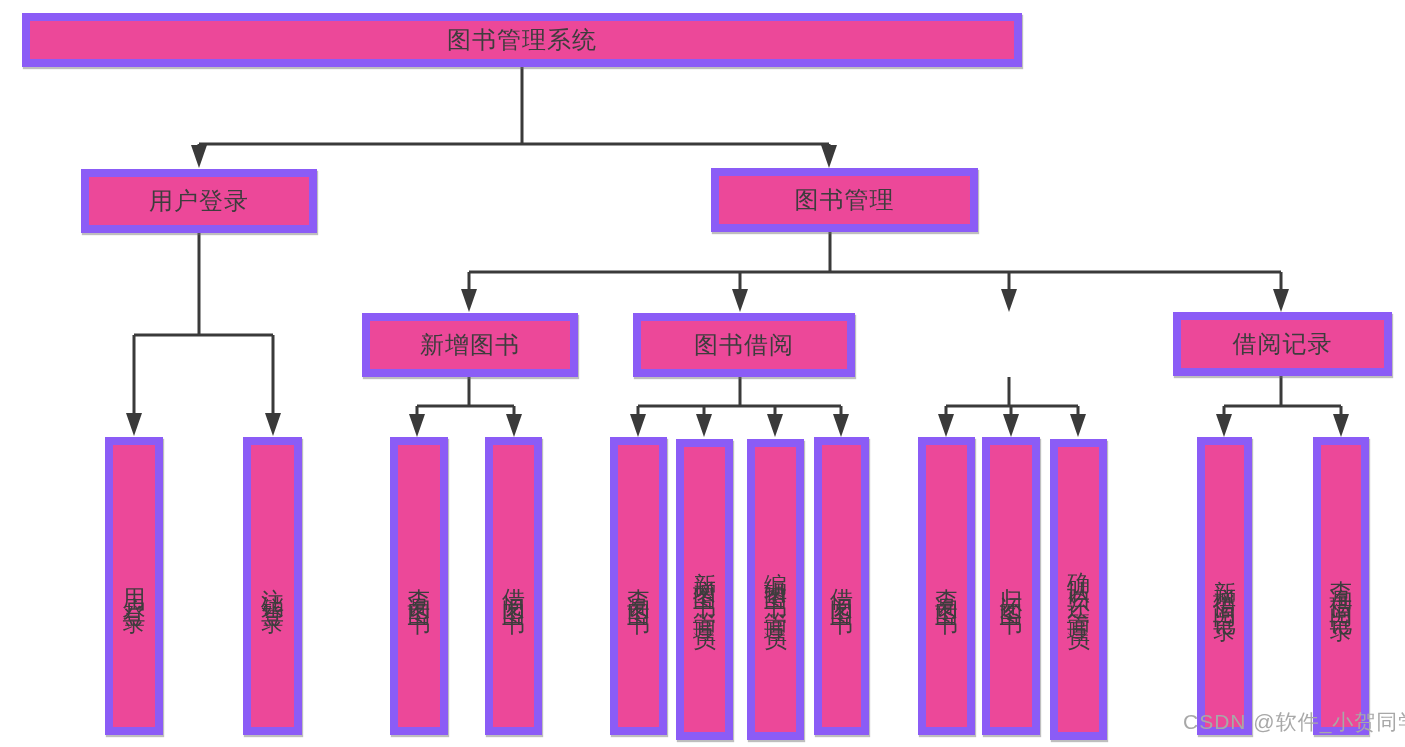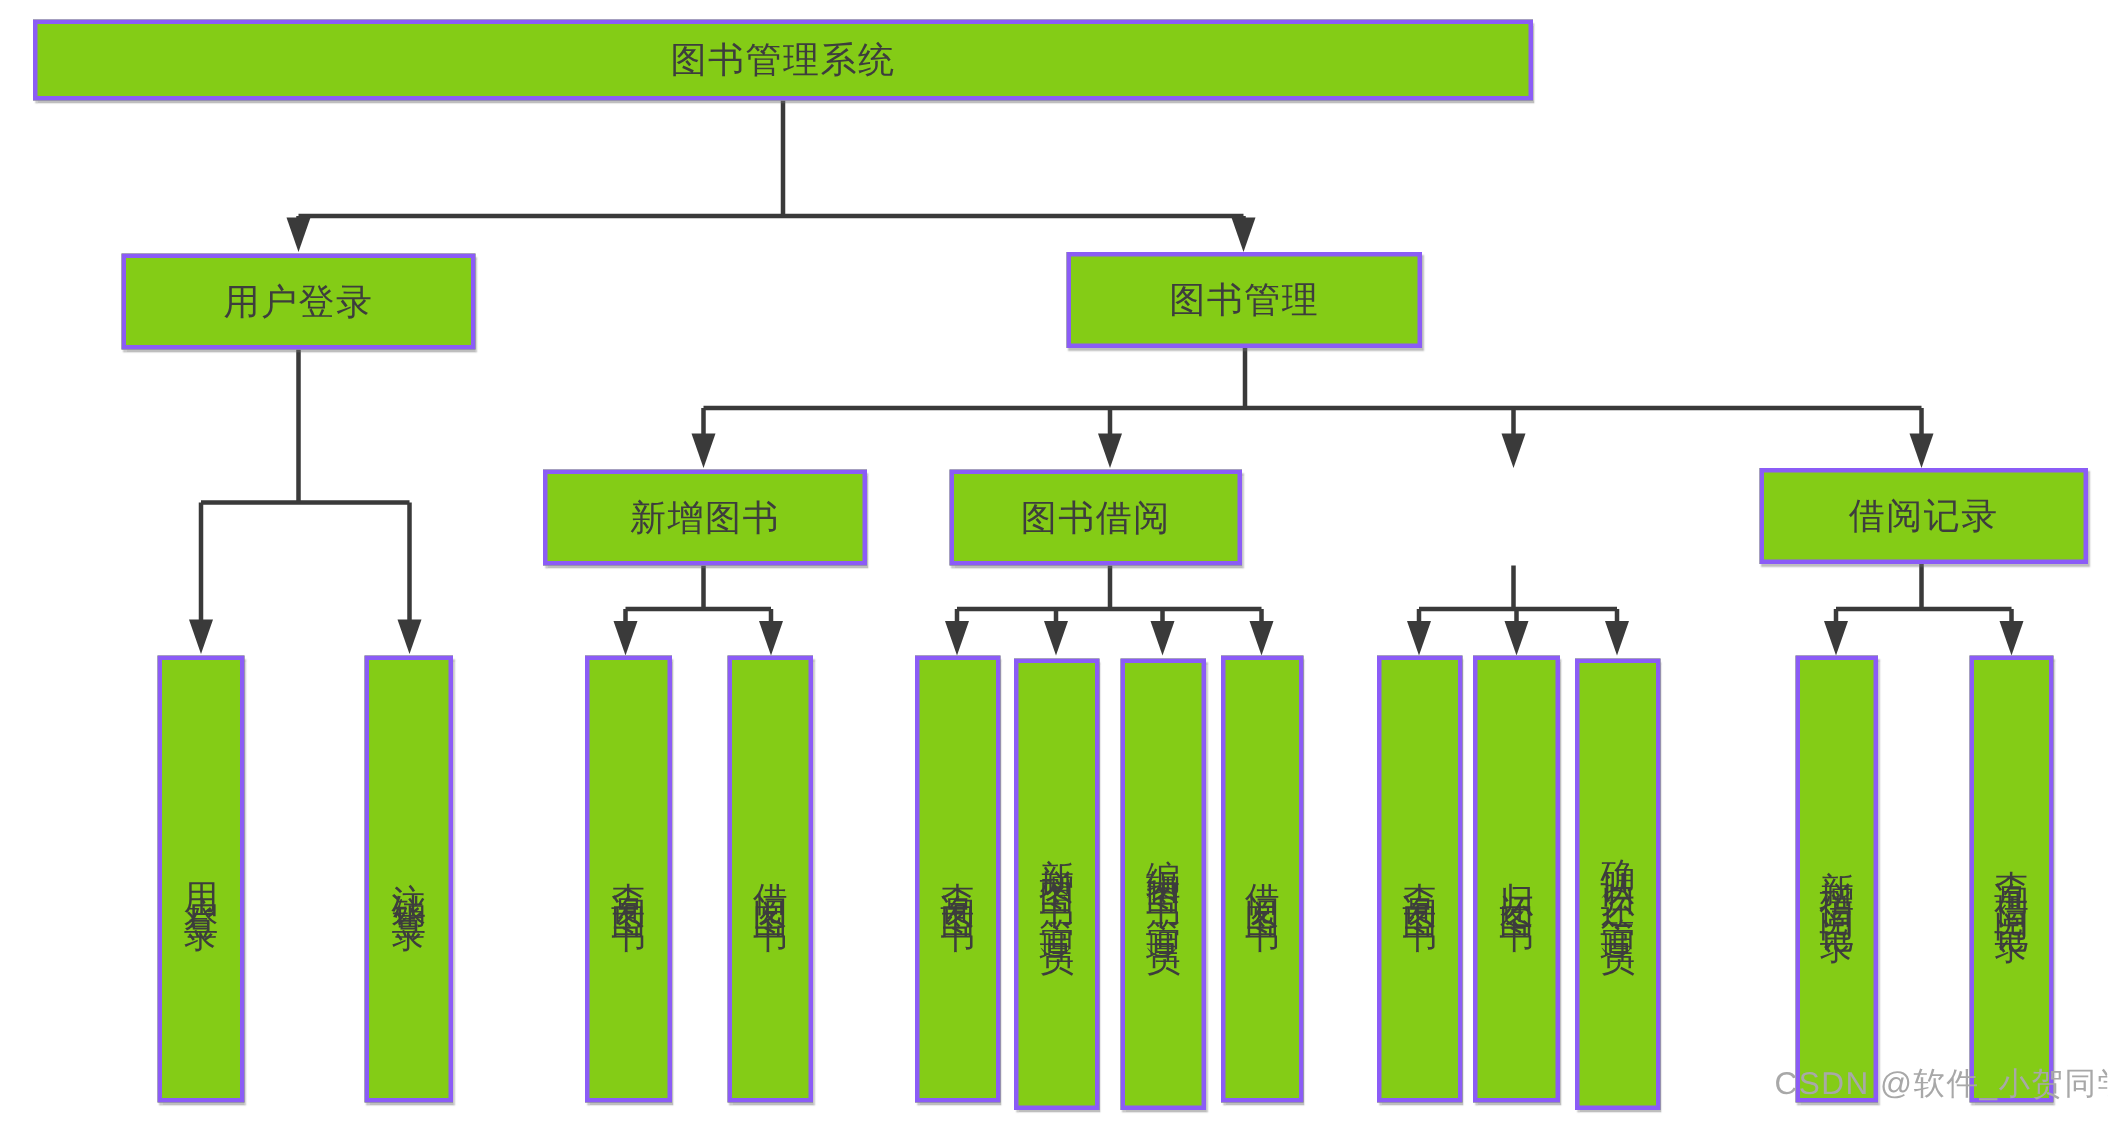--- a/index.html
+++ b/index.html
@@ -22,22 +22,22 @@
     stroke-width: 3;
     fill: none;
   }
   #wires path.ah {
     fill: #3a3a3a;
     stroke: none;
   }
   .node {
     position: absolute;
     box-sizing: border-box;
-    background: #84cc16;
-    border: 3px solid #8b5cf6;
+    background: #ec4899;
+    border: 8px solid #8b5cf6;
     box-shadow: 1px 2px 1px rgba(110,110,110,0.45);
     color: #3d3d3d;
     display: flex;
     align-items: center;
     justify-content: center;
     z-index: 2;
   }
   .hbox {
     font-size: 24px;
     letter-spacing: 1px;
@@ -112,24 +112,24 @@
     <g>
       <path class="ln" d="M1281 376 V406 M1224 406 H1341 M1224 406 V419 M1341 406 V419"></path>
       <path class="ah" d="M1216 414 L1232 414 L1224 437 Z"></path>
       <path class="ah" d="M1333 414 L1349 414 L1341 437 Z"></path>
     </g>
   </svg>
 
   <div class="node hbox" style="left:22px; top:13px; width:1000px; height:54px;">图书管理系统</div>
 
   <div class="node hbox" style="left:81px; top:169px; width:236px; height:64px;">用户登录</div>
-  <div class="node hbox" style="left:711px; top:168px; width:237px; height:64px;">图书管理</div>
+  <div class="node hbox" style="left:711px; top:168px; width:267px; height:64px;">图书管理</div>
 
   <div class="node hbox" style="left:362px; top:313px; width:216px; height:64px;">新增图书</div>
-  <div class="node hbox" style="left:633px; top:313px; width:195px; height:64px;">图书借阅</div>
+  <div class="node hbox" style="left:633px; top:313px; width:222px; height:64px;">图书借阅</div>
   <div class="node hbox" style="left:1173px; top:312px; width:219px; height:64px;">借阅记录</div>
 
   <div class="node vbox" style="left:105px; top:437px; width:58px; height:298px;">用户登录</div>
   <div class="node vbox" style="left:243px; top:437px; width:59px; height:298px;">注销登录</div>
 
   <div class="node vbox" style="left:390px; top:437px; width:58px; height:298px;">查询图书</div>
   <div class="node vbox" style="left:485px; top:437px; width:57px; height:298px;">借阅图书</div>
 
   <div class="node vbox" style="left:610px; top:437px; width:57px; height:298px;">查询图书</div>
   <div class="node vbox" style="left:676px; top:439px; width:57px; height:301px;">新增图书（管理员）</div>

